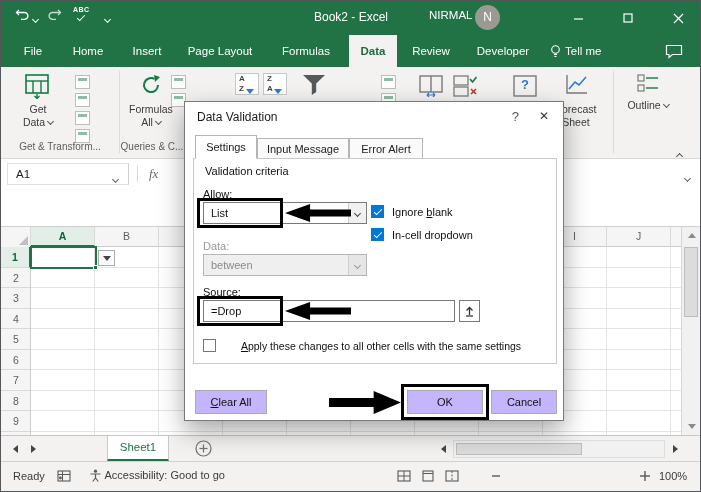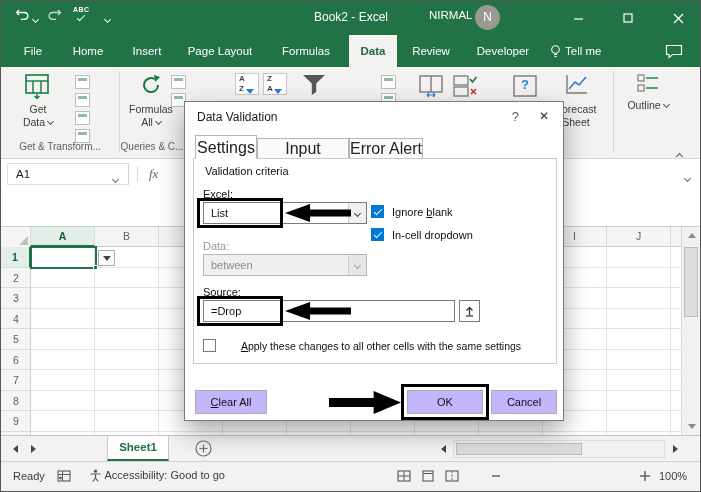--- a/index.html
+++ b/index.html
@@ -60,32 +60,32 @@
   .fillhandle { position:absolute; right:-3px; bottom:-3px; width:5px; height:5px; background:#217346; border:1px solid #fff; }
   .dvdrop { left:97px; top:249px; width:17px; height:16px; background:#FBFBFB; border:1px solid #ABABAB; display:flex; align-items:center; justify-content:center; }
 
   
   .vscroll { left:680px; top:226px; width:19px; height:208px; background:#F1F1F1; border-left:1px solid #D6D6D6; }
   .vthumb { position:absolute; left:2px; top:20px; width:14px; height:70px; background:#DCDCDC; border:1px solid #BDBDBD; }
   .sbtn { position:absolute; display:flex; align-items:center; justify-content:center; }
 
   
   .sheetbar { left:0; top:434px; width:699px; height:26px; background:#F3F2F1; border-top:1px solid #C6C6C6; }
-  .sheettab { position:absolute; left:106px; top:0; width:62px; height:25px; background:#fff; border-left:1px solid #C9C9C9; border-right:1px solid #C9C9C9; border-bottom:2px solid #217346; color:#217346; font-weight:bold; font-size:11.5px; text-align:center; line-height:23px; }
+  .sheettab { position:absolute; left:106px; top:0; width:62px; height:25px; background:#fff; border-left:1px solid #C9C9C9; border-right:1px solid #C9C9C9; border-bottom:2px solid #217346; color:#217346; font-weight:normal; font-size:11.5px; text-align:center; line-height:23px; }
   .hscroll { position:absolute; left:452px; top:4px; width:212px; height:18px; background:#F1F1F1; border:1px solid #DDDDDD; }
   .hthumb { position:absolute; left:2px; top:2px; width:126px; height:12px; background:#DCDCDC; border:1px solid #BDBDBD; }
 
   
   .statusbar { left:0; top:460px; width:699px; height:30px; background:#F3F2F1; border-top:1px solid #D1D1D1; font-size:11px; color:#3b3b3b; }
 
   
   .dlg { left:183px; top:100px; width:380px; height:320px; background:#fff; border:1px solid #7a7a7a; box-shadow:0 10px 24px rgba(0,0,0,.35); z-index:30; font-size:11px; color:#111; }
   .dlg .abs { position:absolute; }
   .dtitle { left:12px; top:8px; font-size:12px; color:#1a1a1a; }
-  .dtab { position:absolute; font-size:16px; text-align:center; border:1px solid #B5B5B5; background:#FAFAFA; color:#222; }
+  .dtab { position:absolute; font-size:11px; text-align:center; border:1px solid #B5B5B5; background:#FAFAFA; color:#222; }
   .dtab.sel { background:#fff; border-bottom:1px solid #fff; z-index:3; }
   .dpane { left:8px; top:56px; width:364px; height:206px; border:1px solid #C9C9C9; background:#fff; z-index:1; }
   .combo { position:absolute; height:22px; border:1px solid #7a7a7a; background:#fff; font-size:11px; line-height:20px; padding-left:7px; }
   .combo .cbtn { position:absolute; right:0; top:0; width:18px; height:100%; background:#F0F0F0; border-left:1px solid #D0D0D0; display:flex; align-items:center; justify-content:center; }
   .combo.disabled { background:#EFEFEF; border-color:#B5B5B5; color:#8a8a8a; }
   .combo.disabled .cbtn { background:#E6E6E6; color:#9a9a9a; }
   .cbx { display:inline-block; width:13px; height:13px; border:1px solid #767676; background:#fff; vertical-align:-2px; position:relative; }
   .cbx.checked { background:#0078D7; border-color:#0078D7; }
   .cbx.checked::after { content:""; position:absolute; left:4px; top:1px; width:3px; height:7px; border-right:1.6px solid #fff; border-bottom:1.6px solid #fff; transform:rotate(45deg); }
   .dbtn { position:absolute; height:24px; background:#c4b5fd; border:1px solid #ABABAB; font-size:11px; text-align:center; line-height:22px; color:#111; }
@@ -405,21 +405,21 @@
     <div class="abs" style="right:14px;top:7px;color:#333;font-size:12px">✕</div>
 
     <div class="dtab sel" style="left:10px;top:33px;width:62px;height:24px;line-height:23px">Settings</div>
     <div class="dtab" style="left:72px;top:36px;width:92px;height:21px;line-height:20px">Input Message</div>
     <div class="dtab" style="left:164px;top:36px;width:74px;height:32px;line-height:20px">Error Alert</div>
 
     <div class="abs dpane"></div>
 
     <div class="abs" style="left:20px;top:63px;z-index:2">Validation criteria</div>
 
-    <div class="abs" style="left:18px;top:86px;z-index:2">Excel:</div>
+    <div class="abs" style="left:18px;top:86px;z-index:2">Allow:</div>
     <div class="combo" style="left:18px;top:100px;width:164px;z-index:2">
       <span>List</span>
       <span class="cbtn">
           <span class="chev" style="color:#444"></span>
         </span>
     </div>
 
     <div class="abs" style="left:186px;top:103px;z-index:2">
       <span class="cbx checked"></span>
       <span style="margin-left:5px"><span>Ignore </span><span class="ukey">b</span><span>lank</span></span>

